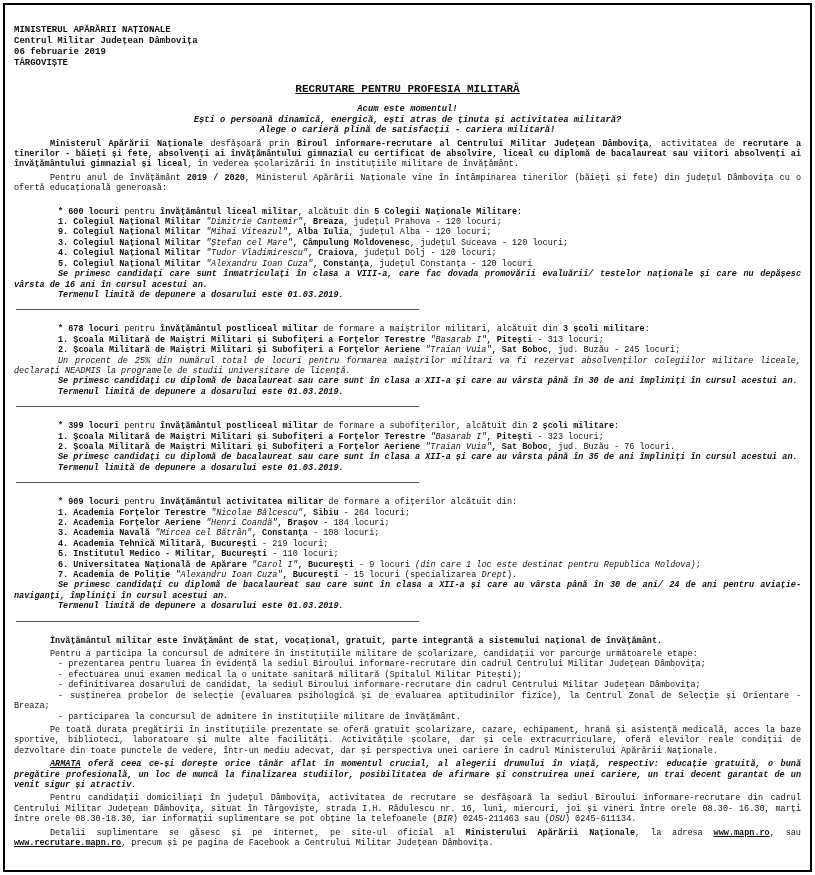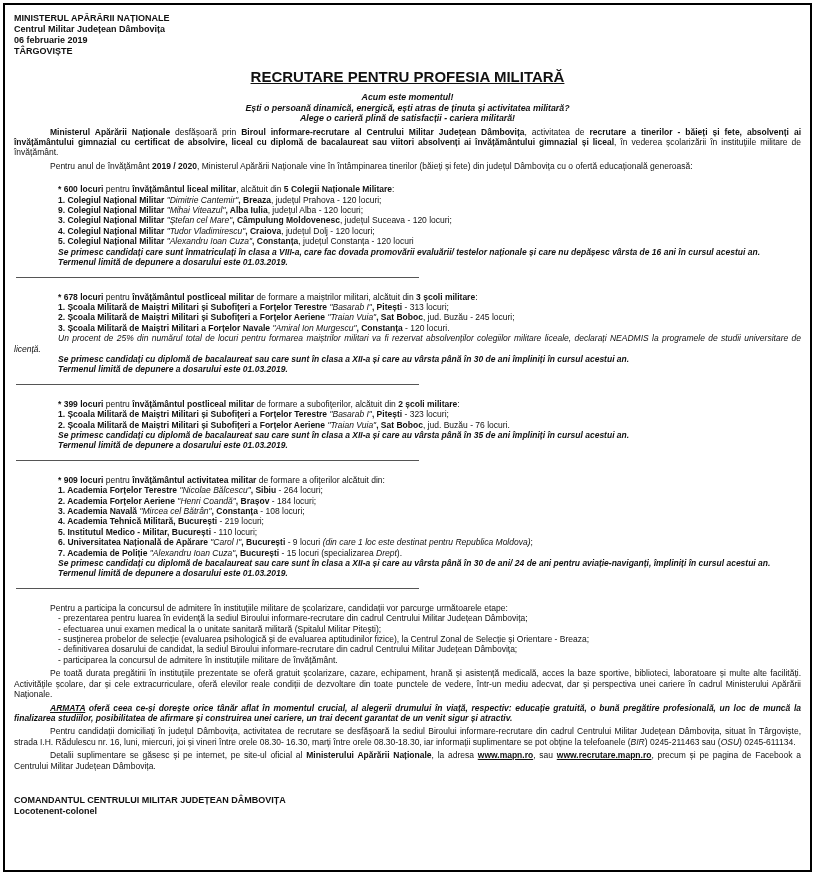--- a/index.html
+++ b/index.html
@@ -1,27 +1,27 @@
 <!DOCTYPE html>
 <html><head>
 <meta charset="utf-8">
 <style>
   html,body { margin:0; padding:0; background:#ffffff; }
   body { width:815px; height:875px; position:relative; }
   .page {
     position:absolute; left:3px; top:3px; right:3px; bottom:3px;
     border:2px solid #000;
     box-sizing:border-box;
-    padding:8px 9px 6px 9px;
-    font-family:Liberation Sans, sans-serif;
+    padding:20px 9px 6px 9px;
+    font-family:Liberation Mono, monospace;
     font-size:8.5px; line-height:10.4px; color:#111;
     overflow:hidden;
   }
   .doc-header { font-weight:bold; font-size:9px; line-height:11px; }
-  .doc-title { text-align:center; margin-top:15px; font-size:15px; }
+  .doc-title { text-align:center; margin-top:15px; font-size:11px; }
   .doc-title span { font-weight:bold; text-decoration:underline; }
   .tagline { text-align:center; font-weight:bold; font-style:italic; margin-top:10px; font-size:8.8px; line-height:10.4px; }
   .para { text-indent:36px; text-align:justify; margin-top:3px; }
   .sect-head { text-indent:44px; margin-top:13px; }
   .sect { text-indent:44px; text-align:justify; }
   .sep { height:0; border-top:1px solid #555; width:403px; margin:9px 0 14px 2px; }
   .sep + .sect-head, .sep + .para { margin-top:11px; }
   .signature { font-weight:bold; margin-top:24px; font-size:9px; line-height:11px; }
   .sb { font-weight:bold; }
   .si { font-style:italic; }
@@ -57,21 +57,20 @@
       <div class="sect"><span class="sb">9. Colegiul Național Militar </span><span class="si">"Mihai Viteazul"</span><span class="sb">, Alba Iulia</span><span>, județul Alba - 120 locuri;</span></div>
       <div class="sect"><span class="sb">3. Colegiul Național Militar </span><span class="si">"Ștefan cel Mare"</span><span class="sb">, Câmpulung Moldovenesc</span><span>, județul Suceava - 120 locuri;</span></div>
       <div class="sect"><span class="sb">4. Colegiul Național Militar </span><span class="si">"Tudor Vladimirescu"</span><span class="sb">, Craiova</span><span>, județul Dolj - 120 locuri;</span></div>
       <div class="sect"><span class="sb">5. Colegiul Național Militar </span><span class="si">"Alexandru Ioan Cuza"</span><span class="sb">, Constanța</span><span>, județul Constanța - 120 locuri</span></div>
       <div class="sect"><span class="sb si">Se primesc candidați care sunt înmatriculați în clasa a VIII-a, care fac dovada promovării evaluării/ testelor naționale și care nu depășesc vârsta de 16 ani în cursul acestui an.</span></div>
       <div class="sect"><span class="sb si">Termenul limită de depunere a dosarului este 01.03.2019.</span></div>
       <div class="sep"></div>
       <div class="sect-head"><span class="sb">* 678 locuri</span><span> pentru </span><span class="sb">învățământul postliceal militar</span><span> de formare a maiștrilor militari, alcătuit din </span><span class="sb">3 școli militare</span><span>:</span></div>
       <div class="sect"><span class="sb">1. Școala Militară de Maiștri Militari și Subofițeri a Forțelor Terestre </span><span class="si">"Basarab I"</span><span class="sb">, Pitești</span><span> - 313 locuri;</span></div>
       <div class="sect"><span class="sb">2. Școala Militară de Maiștri Militari și Subofițeri a Forțelor Aeriene </span><span class="si">"Traian Vuia"</span><span class="sb">, Sat Boboc</span><span>, jud. Buzău - 245 locuri;</span></div>
-      <div class="sect"><span class="sb">3. Școala Militară de Maiștri Militari a Forțelor Navale </span><span class="si">"Amiral Ion Murgescu"</span><span class="sb">, Constanța</span><span> - 120 locuri.</span></div>
       <div class="sect"><span class="si">Un procent de 25% din numărul total de locuri pentru formarea maiștrilor militari va fi rezervat absolvenților colegiilor militare liceale, declarați NEADMIS la programele de studii universitare de licență.</span></div>
       <div class="sect"><span class="sb si">Se primesc candidați cu diplomă de bacalaureat sau care sunt în clasa a XII-a și care au vârsta până în 30 de ani împliniți în cursul acestui an.</span></div>
       <div class="sect"><span class="sb si">Termenul limită de depunere a dosarului este 01.03.2019.</span></div>
       <div class="sep"></div>
       <div class="sect-head"><span class="sb">* 399 locuri</span><span> pentru </span><span class="sb">învățământul postliceal militar</span><span> de formare a subofițerilor, alcătuit din </span><span class="sb">2 școli militare</span><span>:</span></div>
       <div class="sect"><span class="sb">1. Școala Militară de Maiștri Militari și Subofițeri a Forțelor Terestre </span><span class="si">"Basarab I"</span><span class="sb">, Pitești</span><span> - 323 locuri;</span></div>
       <div class="sect"><span class="sb">2. Școala Militară de Maiștri Militari și Subofițeri a Forțelor Aeriene </span><span class="si">"Traian Vuia"</span><span class="sb">, Sat Boboc</span><span>, jud. Buzău - 76 locuri.</span></div>
       <div class="sect"><span class="sb si">Se primesc candidați cu diplomă de bacalaureat sau care sunt în clasa a XII-a și care au vârsta până în 35 de ani împliniți în cursul acestui an.</span></div>
       <div class="sect"><span class="sb si">Termenul limită de depunere a dosarului este 01.03.2019.</span></div>
       <div class="sep"></div>
@@ -79,25 +78,26 @@
       <div class="sect"><span class="sb">1. Academia Forțelor Terestre </span><span class="si">"Nicolae Bălcescu"</span><span class="sb">, Sibiu</span><span> - 264 locuri;</span></div>
       <div class="sect"><span class="sb">2. Academia Forțelor Aeriene </span><span class="si">"Henri Coandă"</span><span class="sb">, Brașov</span><span> - 184 locuri;</span></div>
       <div class="sect"><span class="sb">3. Academia Navală </span><span class="si">"Mircea cel Bătrân"</span><span class="sb">, Constanța</span><span> - 108 locuri;</span></div>
       <div class="sect"><span class="sb">4. Academia Tehnică Militară, București</span><span> - 219 locuri;</span></div>
       <div class="sect"><span class="sb">5. Institutul Medico - Militar, București</span><span> - 110 locuri;</span></div>
       <div class="sect"><span class="sb">6. Universitatea Națională de Apărare </span><span class="si">"Carol I"</span><span class="sb">, București</span><span> - 9 locuri </span><span class="si">(din care 1 loc este destinat pentru Republica Moldova)</span><span>;</span></div>
       <div class="sect"><span class="sb">7. Academia de Poliție </span><span class="si">"Alexandru Ioan Cuza"</span><span class="sb">, București</span><span> - 15 locuri (specializarea </span><span class="si">Drept</span><span>).</span></div>
       <div class="sect"><span class="sb si">Se primesc candidați cu diplomă de bacalaureat sau care sunt în clasa a XII-a și care au vârsta până în 30 de ani/ 24 de ani pentru aviație-naviganți, împliniți în cursul acestui an.</span></div>
       <div class="sect"><span class="sb si">Termenul limită de depunere a dosarului este 01.03.2019.</span></div>
       <div class="sep"></div>
+      <div class="para"><span class="sb">Învățământul militar este învățământ de stat, vocațional, gratuit, parte integrantă a sistemului național de învățământ.</span></div>
       <div class="para"><span>Pentru a participa la concursul de admitere în instituțiile militare de școlarizare, candidații vor parcurge următoarele etape:</span></div>
       <div class="sect"><span>- prezentarea pentru luarea în evidență la sediul Biroului informare-recrutare din cadrul Centrului Militar Județean Dâmbovița;</span></div>
       <div class="sect"><span>- efectuarea unui examen medical la o unitate sanitară militară (Spitalul Militar Pitești);</span></div>
+      <div class="sect"><span>- definitivarea dosarului de candidat, la sediul Biroului informare-recrutare din cadrul Centrului Militar Județean Dâmbovița;</span></div>
       <div class="sect"><span>- susținerea probelor de selecție (evaluarea psihologică și de evaluarea aptitudinilor fizice), la Centrul Zonal de Selecție și Orientare - Breaza;</span></div>
-      <div class="sect"><span>- definitivarea dosarului de candidat, la sediul Biroului informare-recrutare din cadrul Centrului Militar Județean Dâmbovița;</span></div>
       <div class="sect"><span>- participarea la concursul de admitere în instituțiile militare de învățământ.</span></div>
       <div class="para"><span>Pe toată durata pregătirii în instituțiile prezentate se oferă gratuit școlarizare, cazare, echipament, hrană și asistență medicală, acces la baze sportive, biblioteci, laboratoare și multe alte facilități. Activitățile școlare, dar și cele extracurriculare, oferă elevilor reale condiții de dezvoltare din toate punctele de vedere, într-un mediu adecvat, dar și perspectiva unei cariere în cadrul Ministerului Apărării Naționale.</span></div>
       <div class="para"><span class="sb si su">ARMATA</span><span class="sb si"> oferă ceea ce-și dorește orice tânăr aflat în momentul crucial, al alegerii drumului în viață, respectiv: educație gratuită, o bună pregătire profesională, un loc de muncă la finalizarea studiilor, posibilitatea de afirmare și construirea unei cariere, un trai decent garantat de un venit sigur și atractiv.</span></div>
       <div class="para"><span>Pentru candidații domiciliați în județul Dâmbovița, activitatea de recrutare se desfășoară la sediul Biroului informare-recrutare din cadrul Centrului Militar Județean Dâmbovița, situat în Târgoviște, strada I.H. Rădulescu nr. 16, luni, miercuri, joi și vineri între orele 08.30- 16.30, marți între orele 08.30-18.30, iar informații suplimentare se pot obține la telefoanele (</span><span class="si">BIR</span><span>) 0245-211463 sau (</span><span class="si">OSU</span><span>) 0245-611134.</span></div>
       <div class="para"><span>Detalii suplimentare se găsesc și pe internet, pe site-ul oficial al </span><span class="sb">Ministerului Apărării Naționale</span><span>, la adresa </span><span class="sb su">www.mapn.ro</span><span>, sau </span><span class="sb su">www.recrutare.mapn.ro</span><span>, precum și pe pagina de Facebook a Centrului Militar Județean Dâmbovița.</span></div>
     </div>
 
   <div class="signature">
     <div>COMANDANTUL CENTRULUI MILITAR JUDEȚEAN DÂMBOVIȚA</div>
     <div>Locotenent-colonel</div>

